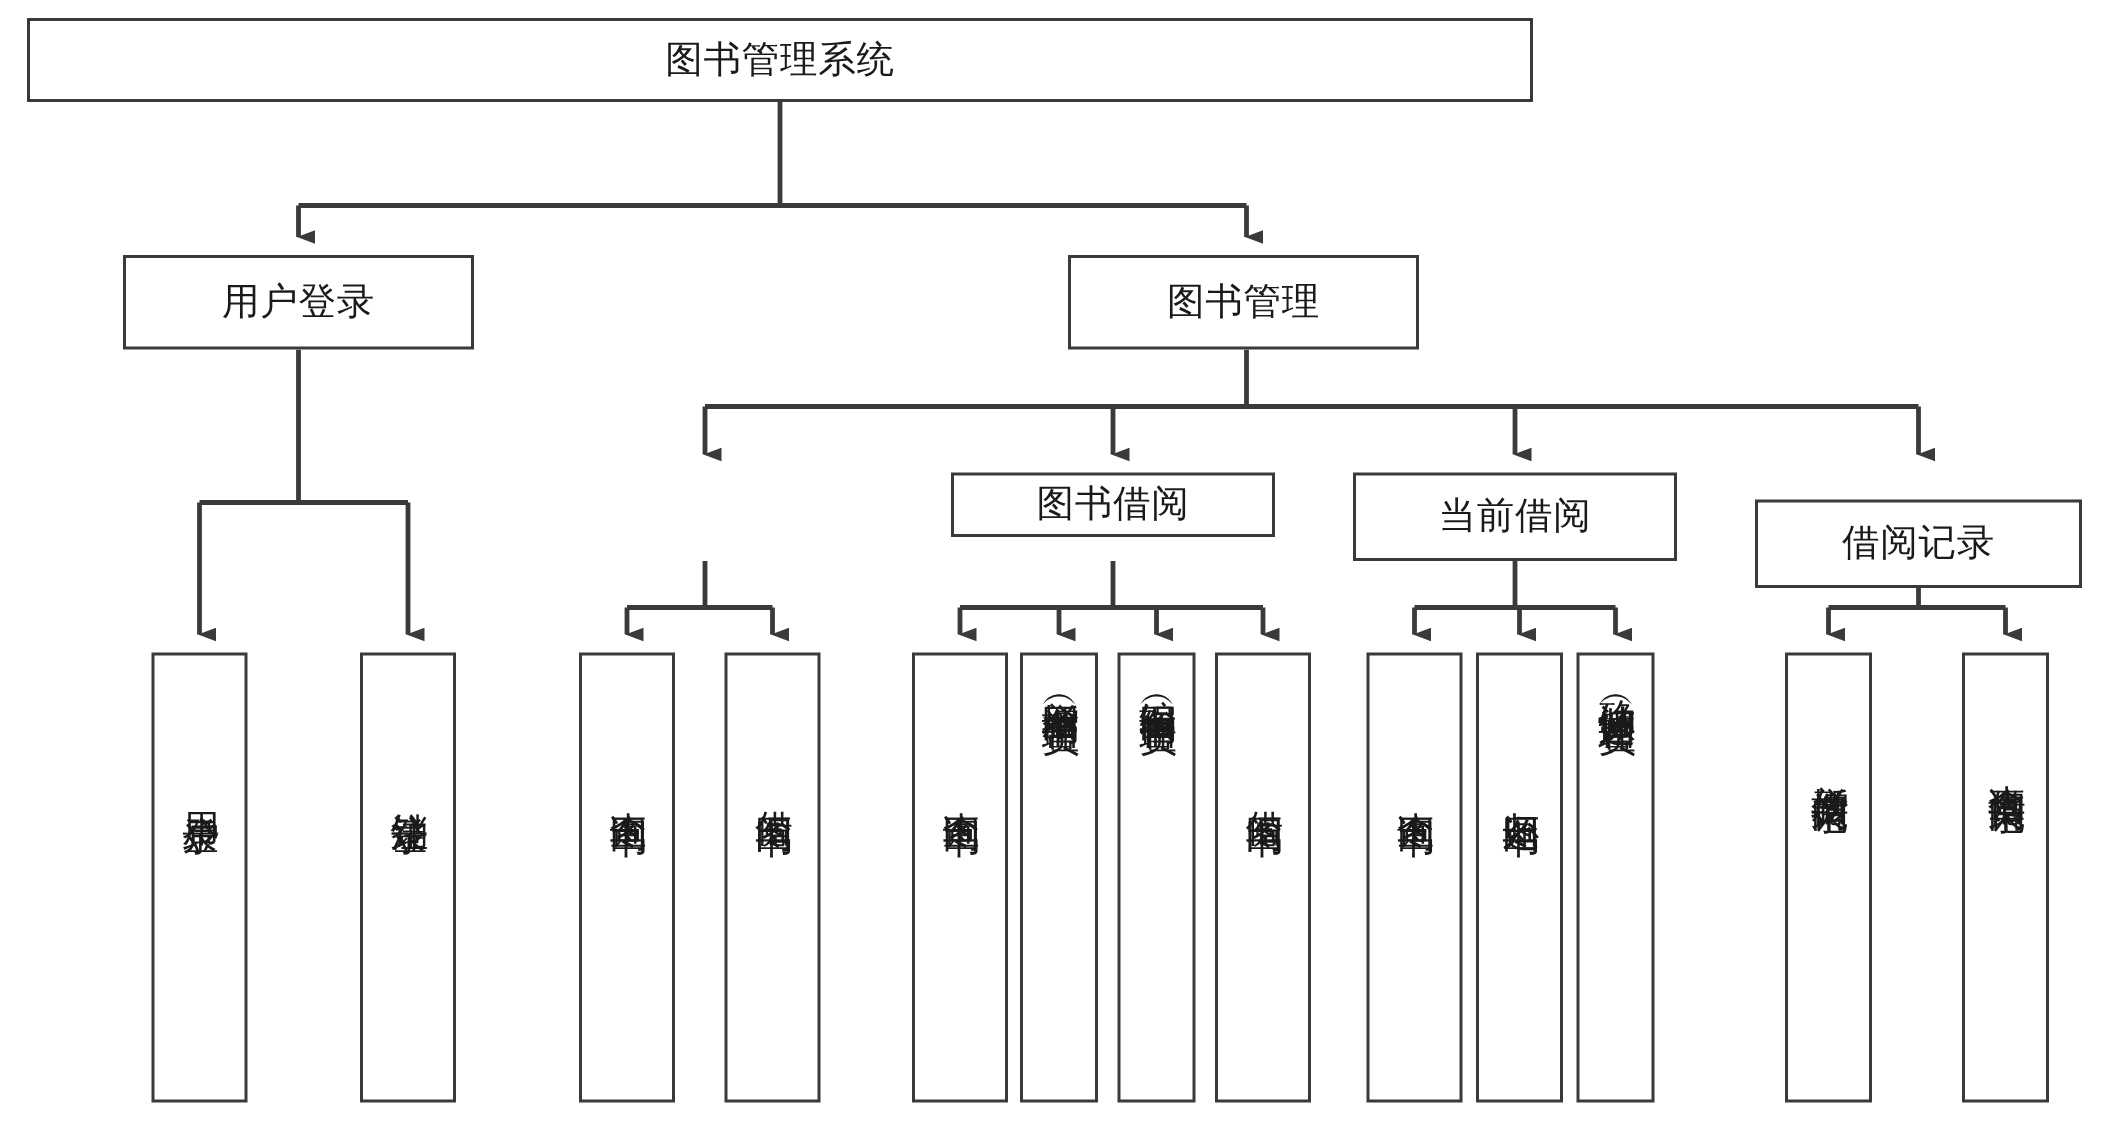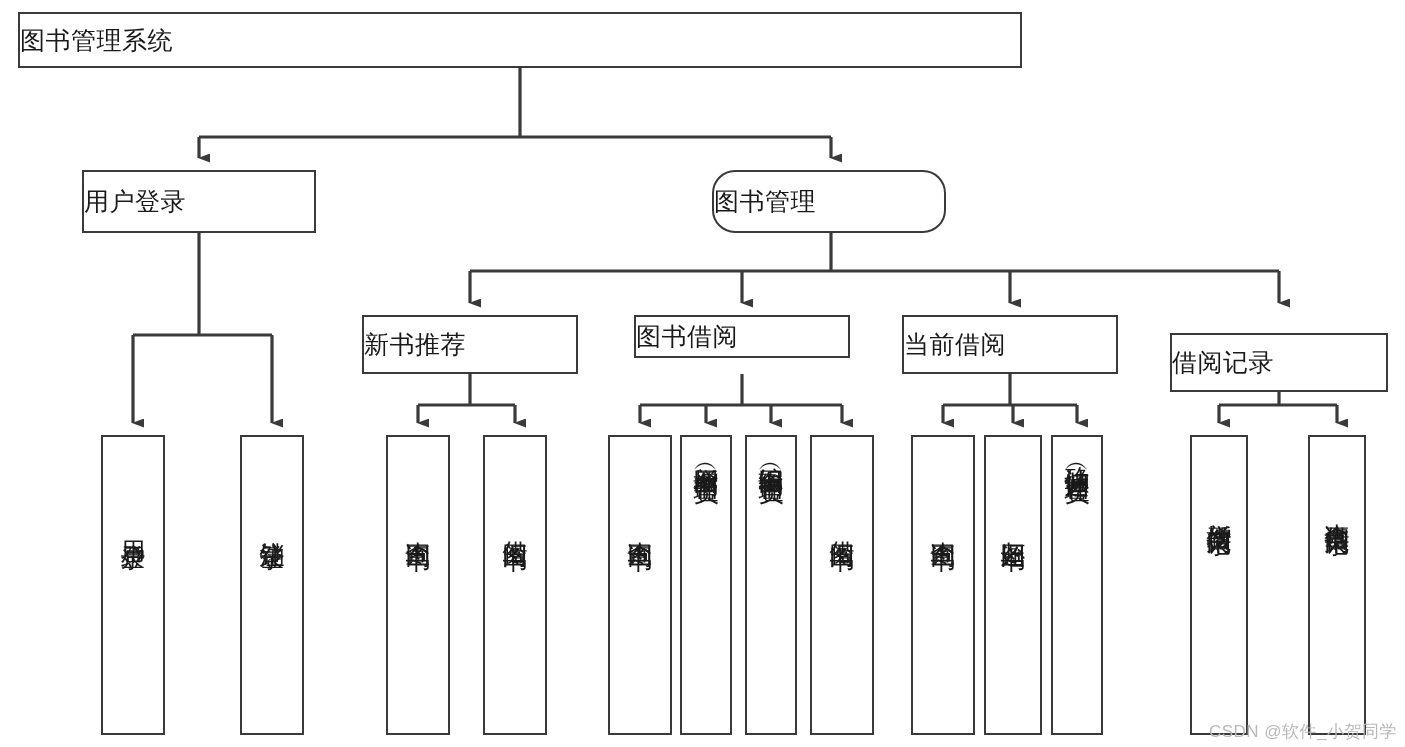--- a/index.html
+++ b/index.html
@@ -27,20 +27,21 @@
     height: 747px;
     pointer-events: none;
   }
   .node {
     position: absolute;
     box-sizing: border-box;
     background: #ffffff;
     border: 2px solid #3a3a3a;
     display: flex;
     align-items: center;
+    justify-content: center;
     overflow: hidden;
   }
   .node-label {
     color: #1a1a1a;
     line-height: 1.08;
     letter-spacing: 0.5px;
     white-space: nowrap;
   }
   .node.horizontal .node-label {
     writing-mode: horizontal-tb;
@@ -126,27 +127,24 @@
     </g>
   </svg>
 
   <div class="node horizontal root" style="left:18px;top:12px;width:1004px;height:56px;">
     <span class="node-label">图书管理系统</span>
   </div>
 
   <div class="node horizontal" style="left:82px;top:170px;width:234px;height:63px;">
     <span class="node-label">用户登录</span>
   </div>
-  <div class="node horizontal" style="left:712px;top:170px;width:234px;height:63px;border-radius:23px;">
+  <div class="node horizontal" style="left:712px;top:170px;width:234px;height:63px;">
     <span class="node-label">图书管理</span>
   </div>
 
-  <div class="node horizontal" style="left:362px;top:315px;width:216px;height:59px;">
-    <span class="node-label">新书推荐</span>
-  </div>
   <div class="node horizontal" style="left:634px;top:315px;width:216px;height:43px;">
     <span class="node-label">图书借阅</span>
   </div>
   <div class="node horizontal" style="left:902px;top:315px;width:216px;height:59px;">
     <span class="node-label">当前借阅</span>
   </div>
   <div class="node horizontal" style="left:1170px;top:333px;width:218px;height:59px;">
     <span class="node-label">借阅记录</span>
   </div>
 
@@ -187,15 +185,14 @@
     <span class="node-label">确认归还（管理员）</span>
   </div>
 
   <div class="node vertical leaf-mid" style="left:1190px;top:435px;width:58px;height:300px;">
     <span class="node-label">新增借阅记录</span>
   </div>
   <div class="node vertical leaf-mid" style="left:1308px;top:435px;width:58px;height:300px;">
     <span class="node-label">查询借阅记录</span>
   </div>
 
-  <div class="watermark">CSDN @软件_小贺同学</div>
 
 </div>
 
 </body></html>

